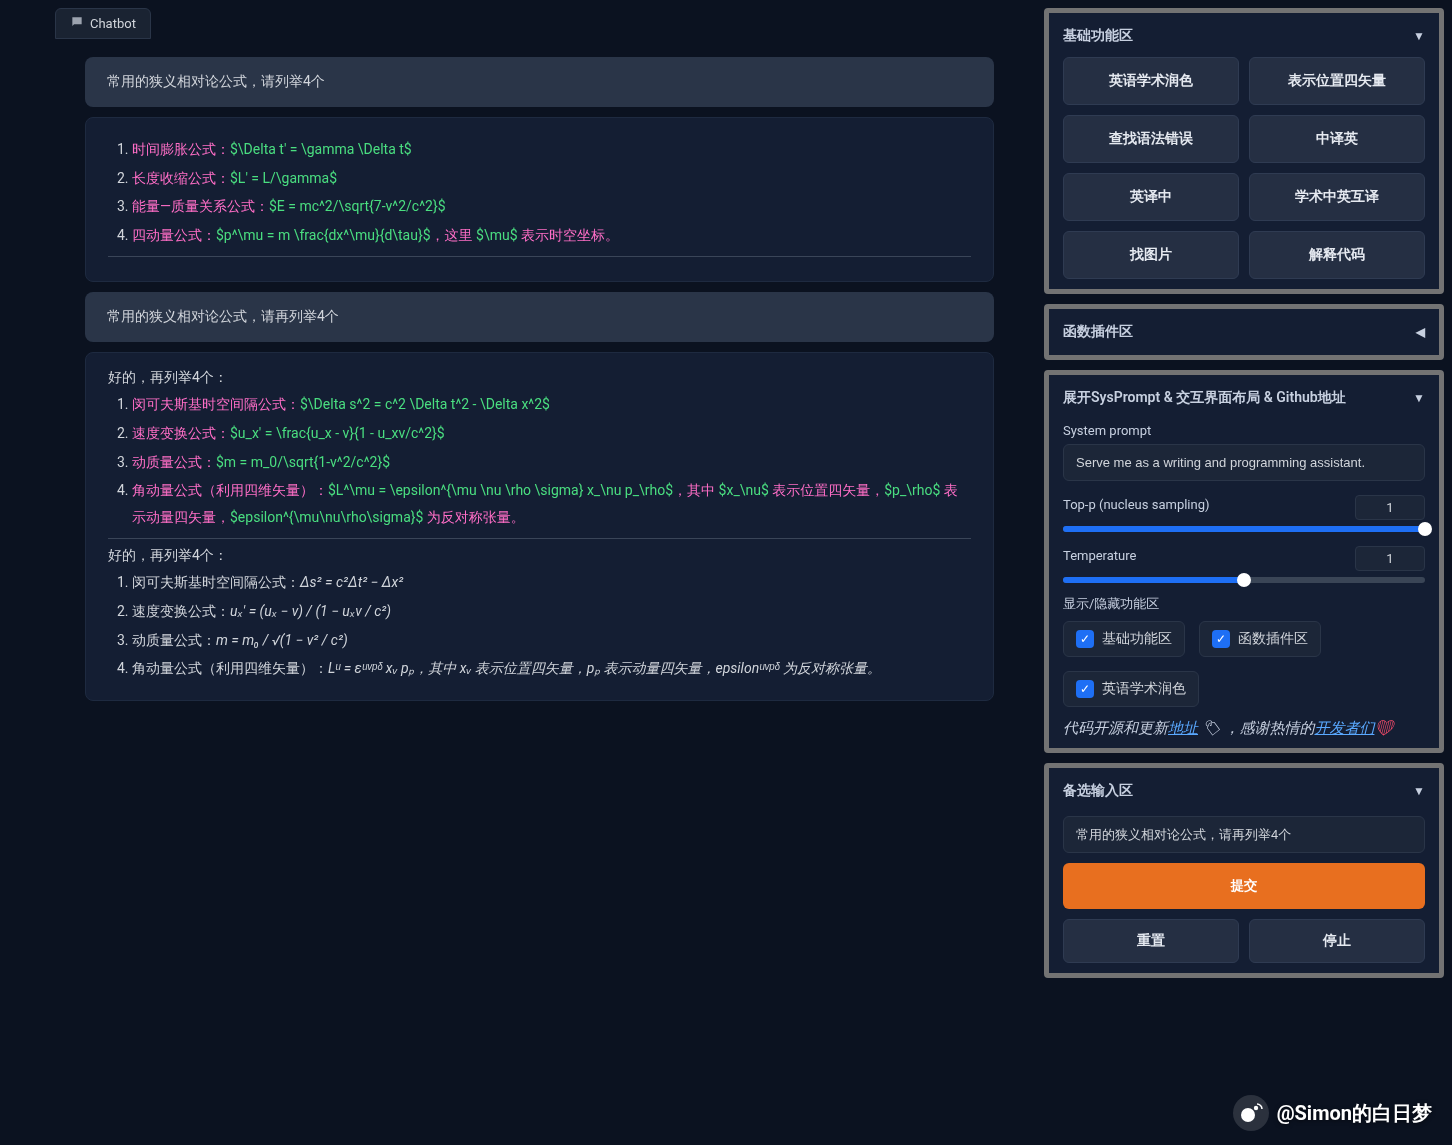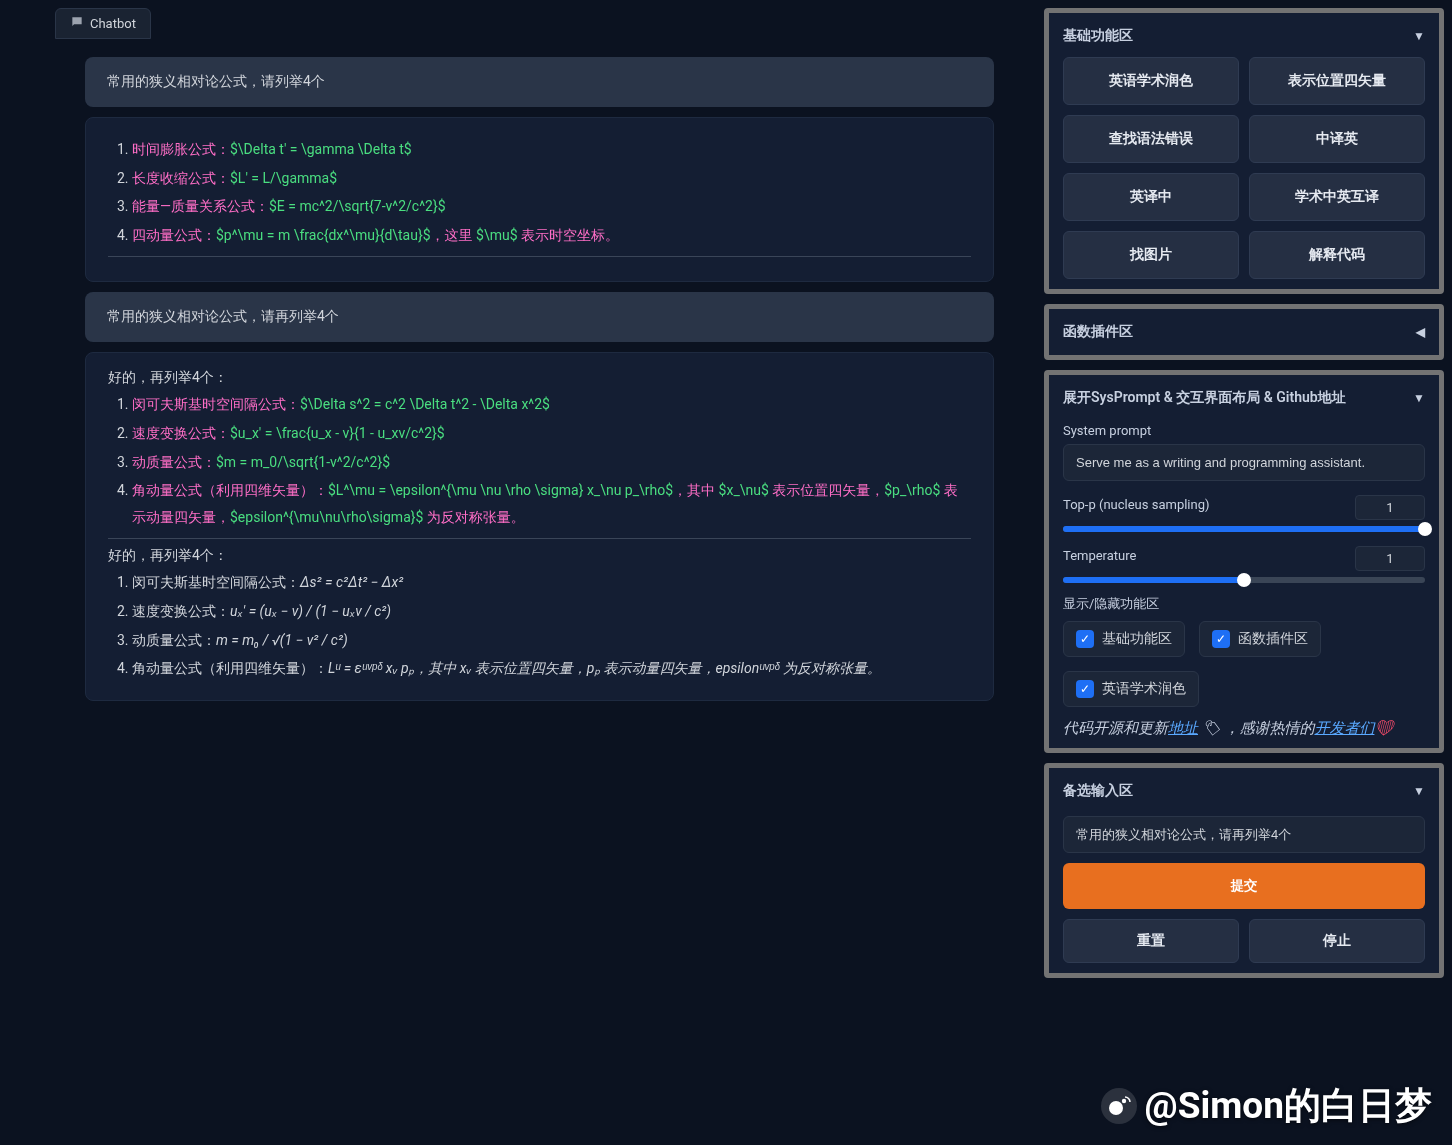--- a/index.html
+++ b/index.html
@@ -101,21 +101,21 @@
   width: 100%; background: #e86f1f; color: #fff; font-weight: 700;
   border: none; border-radius: 6px; padding: 14px; margin-top: 10px; cursor: pointer;
 }
 .grey-row { display: flex; gap: 10px; margin-top: 10px; }
 .grey-btn {
   flex: 1; background: #252f43; border: 1px solid #2f3b52; color: #e5e9f0;
   border-radius: 6px; padding: 12px; text-align: center; cursor: pointer; font-weight: 700;
 }
 
 .watermark {
-  position: fixed; right: 20px; bottom: 14px; color: #ffffff; font-size: 37px;
+  position: fixed; right: 20px; bottom: 14px; color: #ffffff; font-size: 20px;
   font-weight: 700; display: flex; align-items: center; gap: 8px; pointer-events: none;
   text-shadow: 0 1px 4px rgba(0,0,0,0.6);
 }
 .watermark .weibo {
   width: 36px; height: 36px; background: #ffffff22; border-radius: 50%;
   display: flex; align-items: center; justify-content: center;
 }
 </style>
 </head>
 <body>

